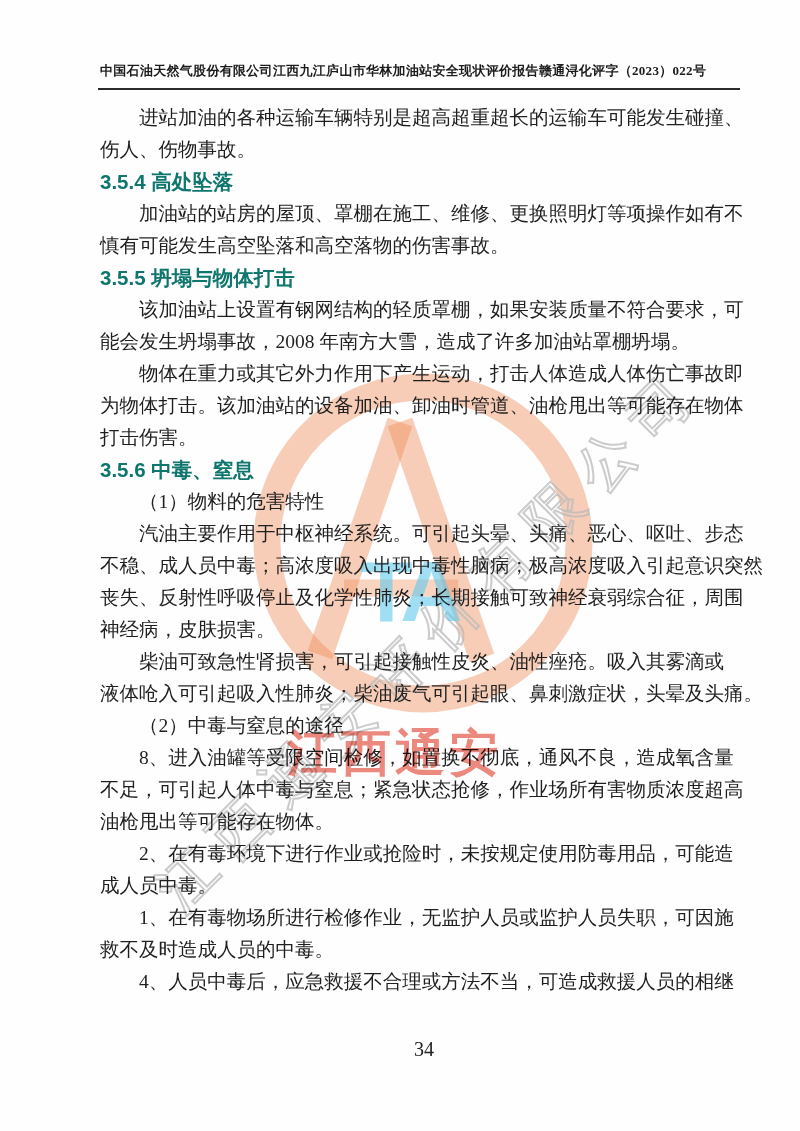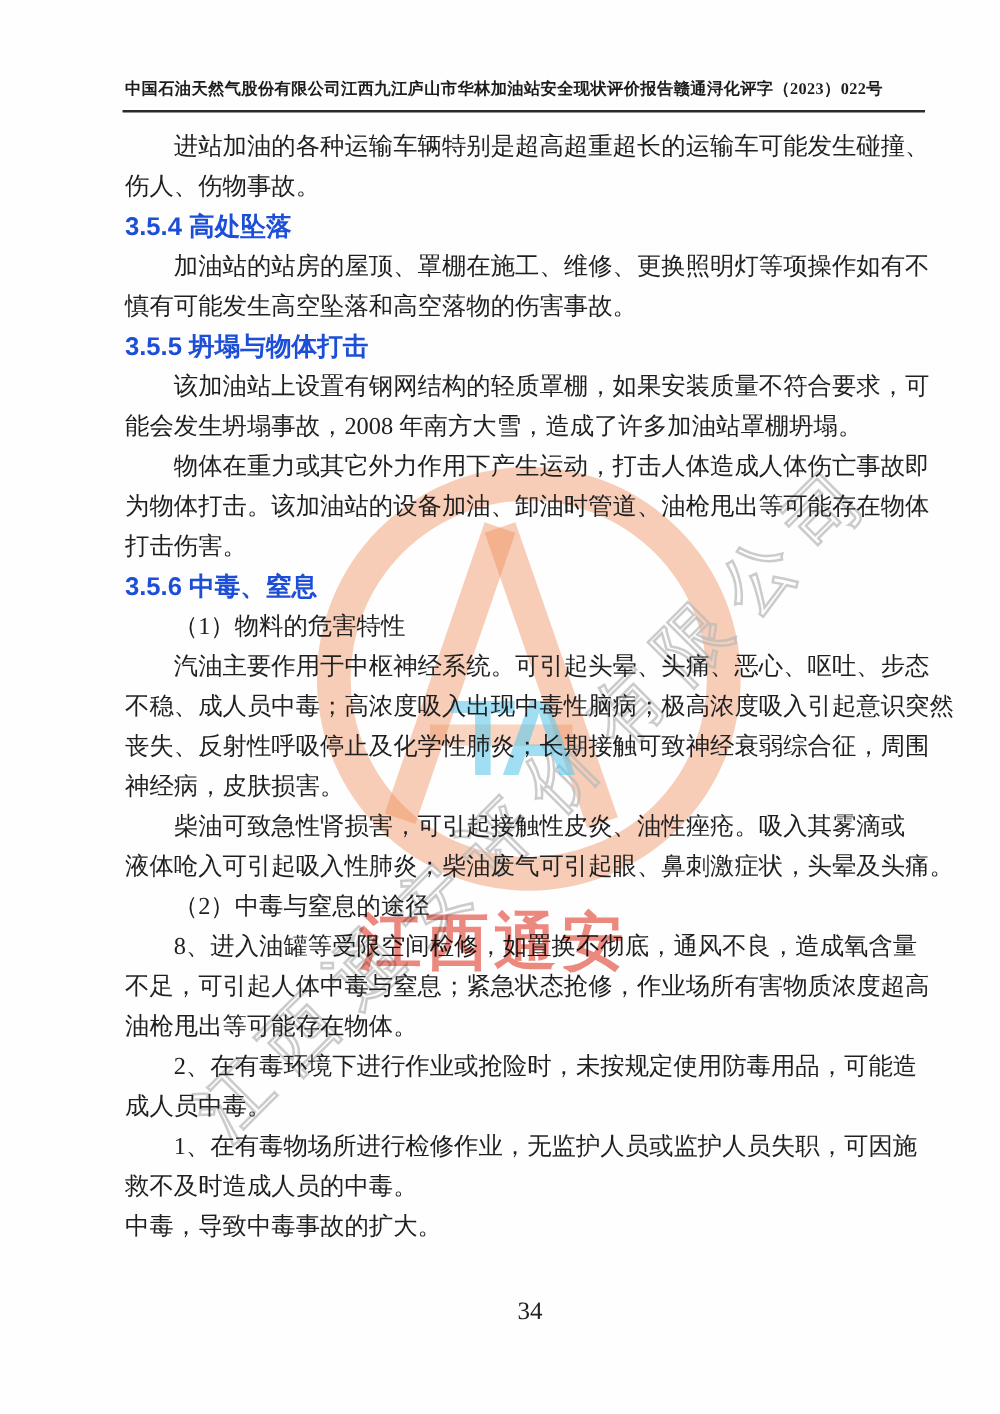--- a/index.html
+++ b/index.html
@@ -27,21 +27,21 @@
   
   .content{
     position:absolute;left:100px;top:102px;width:648px;
     font-size:19.5px;line-height:32px;color:#1f1f1f;z-index:2;
   }
   .content .line{white-space:nowrap;}
   .content .line.first{text-indent:2em;}
   .content .heading{
     font-weight:bold;font-size:20.5px;white-space:nowrap;
     font-family:"Liberation Sans","DejaVu Sans",sans-serif;
-    color:#1d4ed8;
+    color:#0f766e;
   }
 
   
   .page-number{
     position:absolute;left:100px;width:648px;top:1038px;
     text-align:center;font-size:20px;color:#222;z-index:2;
   }
 
   
   .watermark-layer{position:absolute;inset:0;z-index:1;pointer-events:none;}
@@ -119,19 +119,19 @@
       <div class="line first">柴油可致急性肾损害，可引起接触性皮炎、油性痤疮。吸入其雾滴或</div>
       <div class="line">液体呛入可引起吸入性肺炎；柴油废气可引起眼、鼻刺激症状，头晕及头痛。</div>
       <div class="line first">（2）中毒与窒息的途径</div>
       <div class="line first">8、进入油罐等受限空间检修，如置换不彻底，通风不良，造成氧含量</div>
       <div class="line">不足，可引起人体中毒与窒息；紧急状态抢修，作业场所有害物质浓度超高</div>
       <div class="line">油枪甩出等可能存在物体。</div>
       <div class="line first">2、在有毒环境下进行作业或抢险时，未按规定使用防毒用品，可能造</div>
       <div class="line">成人员中毒。</div>
       <div class="line first">1、在有毒物场所进行检修作业，无监护人员或监护人员失职，可因施</div>
       <div class="line">救不及时造成人员的中毒。</div>
-      <div class="line">中毒，导致中毒事故的扩大。</div>
+      <div class="line first">4、人员中毒后，应急救援不合理或方法不当，可造成救援人员的相继</div>
     </main>
 
   <div class="stamp">江西通安</div>
 
   <div class="page-number">34</div>
 </div>
 
 </body></html>

